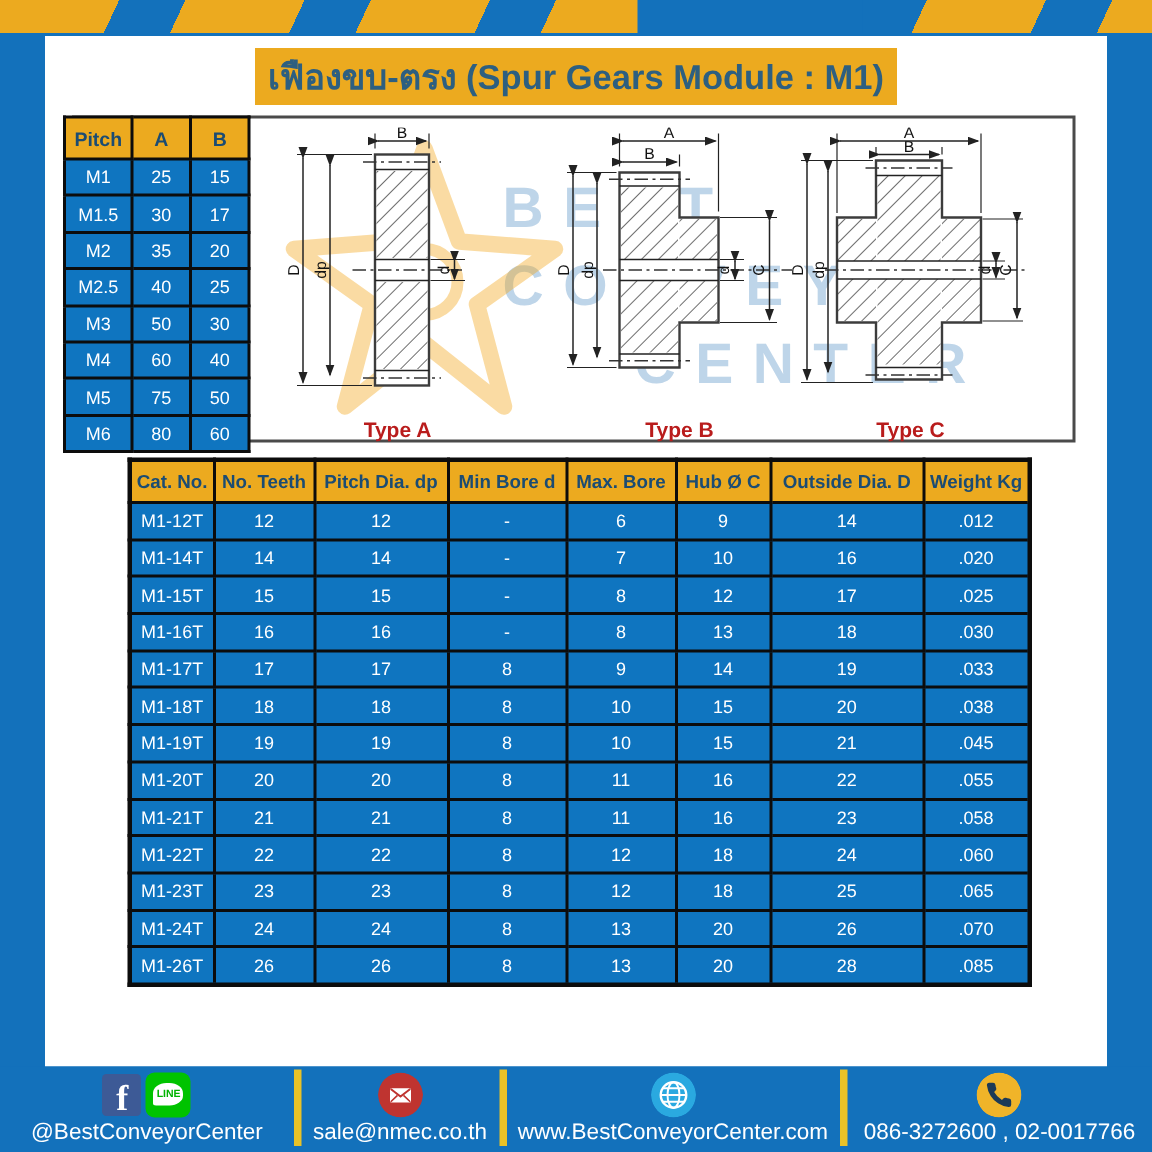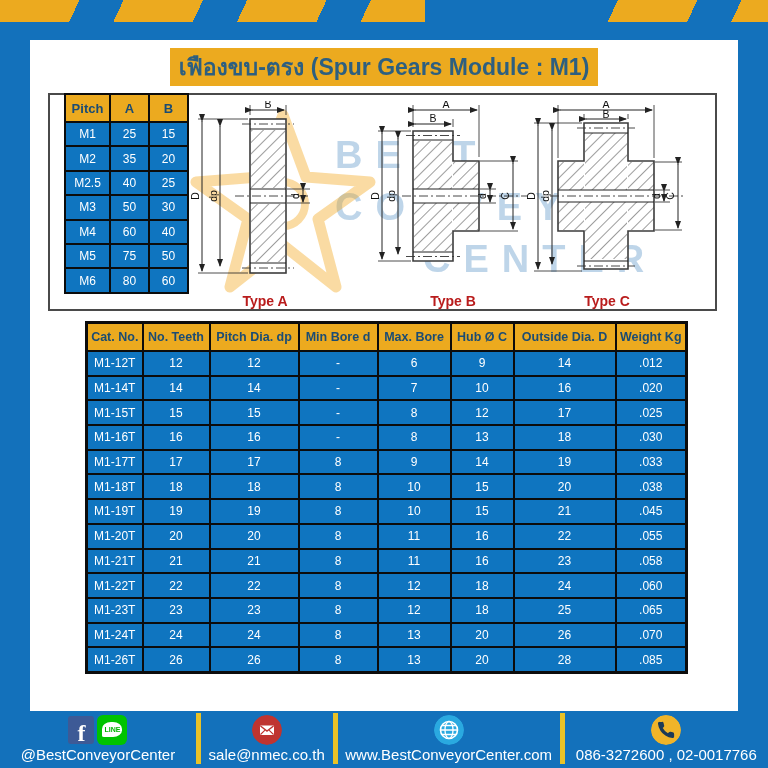--- a/index.html
+++ b/index.html
@@ -5,21 +5,21 @@
   html,body{margin:0;padding:0;}
   body{
     width:768px;height:768px;position:relative;overflow:hidden;
     background:#1371bb;font-family:"Liberation Sans",sans-serif;
   }
   
   .stripes{position:absolute;top:0;left:0;width:768px;height:22px;
     background:repeating-linear-gradient(115deg,#ecaa1f 0 72px,#1371bb 72px 112px);}
   .stripe-gap{position:absolute;top:0;left:425px;width:150px;height:22px;background:#1371bb;}
   
-  .panel{position:absolute;left:30px;top:24px;width:708px;height:687px;background:#ffffff;margin-top:16px;}
+  .panel{position:absolute;left:30px;top:24px;width:708px;height:687px;background:#ffffff;}
   .title-box{position:absolute;left:140px;top:8px;width:428px;height:38px;background:#ecaa1f;
     display:flex;align-items:center;justify-content:center;color:#2d5f80;font-weight:bold;font-size:23px;}
   
   .draw-box{position:absolute;left:18px;top:53px;width:669px;height:218px;border:2px solid #4a4a4a;background:#fff;box-sizing:border-box;}
   .wm{position:absolute;left:285px;top:34px;color:rgba(126,172,212,0.5);font-weight:bold;
       font-size:38px;line-height:52px;letter-spacing:13px;white-space:nowrap;}
   .wm .wm3{margin-left:88px;}
   .logo-star{position:absolute;left:128px;top:12px;opacity:.4;}
   .fig{position:absolute;top:6px;width:170px;}
   .fig .fig-label{text-align:center;font-weight:bold;font-size:14px;color:#b91c1c;margin-top:-2px;}
@@ -29,21 +29,21 @@
   .outline{fill:#fff;stroke:#3c3c3c;stroke-width:1.6;}
   .hatchfill{stroke:#3c3c3c;stroke-width:1;}
   .dim{stroke:#222;stroke-width:1;}
   .ext{stroke:#222;stroke-width:.8;}
   .cl{stroke:#333;stroke-width:.9;stroke-dasharray:9 3 2 3;}
   .dimlbl{font-family:"Liberation Sans",sans-serif;font-size:10.5px;fill:#111;}
   
   table{border-collapse:collapse;table-layout:fixed;}
   th{background:#ecaa1f;color:#1b4c73;font-weight:bold;border:2px solid #0c0c0c;text-align:center;}
   td{background:#0f75c0;color:#ffffff;border:2px solid #0c0c0c;text-align:center;}
-  .pitch-table{position:absolute;left:34px;top:53px;width:123px;}
+  .pitch-table{position:absolute;left:12px;top:53px;width:123px;}
   .pitch-table th{height:24px;font-size:13px;}
   .pitch-table td{height:20.4px;font-size:12px;}
   .spec-table{position:absolute;left:55px;top:281px;width:600px;border:3px solid #0c0c0c;}
   .spec-table th{height:24px;font-size:12.5px;}
   .spec-table td{height:20.7px;font-size:12px;}
   
   .footer{position:absolute;left:0;bottom:0;width:768px;height:57px;background:#1371bb;
     display:flex;align-items:stretch;}
   .fsec{display:flex;flex-direction:column;align-items:center;justify-content:flex-start;padding-top:3px;}
   .s1{width:26%;} .s2{width:17.5%;} .s3{width:29.5%;} .s4{width:27%;}
@@ -243,20 +243,25 @@
           <th>B</th>
         </tr>
       </thead>
     <tbody>
         <tr>
           <td>M1</td>
           <td>25</td>
           <td>15</td>
         </tr>
         <tr>
+          <td>M1.5</td>
+          <td>30</td>
+          <td>17</td>
+        </tr>
+        <tr>
           <td>M2</td>
           <td>35</td>
           <td>20</td>
         </tr>
         <tr>
           <td>M2.5</td>
           <td>40</td>
           <td>25</td>
         </tr>
         <tr>

